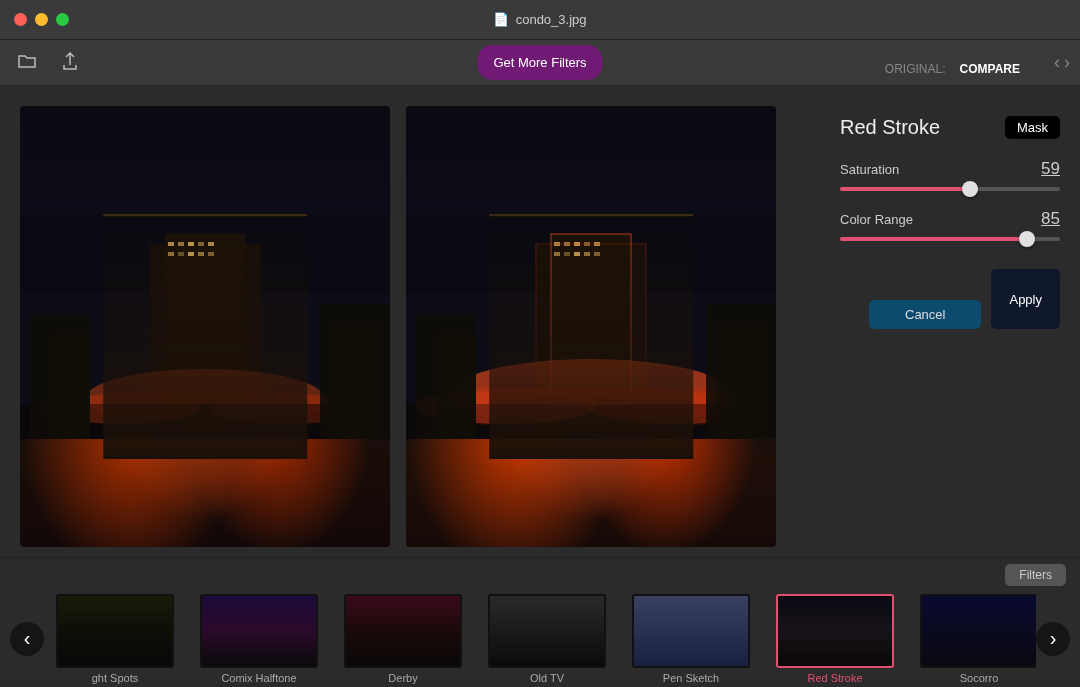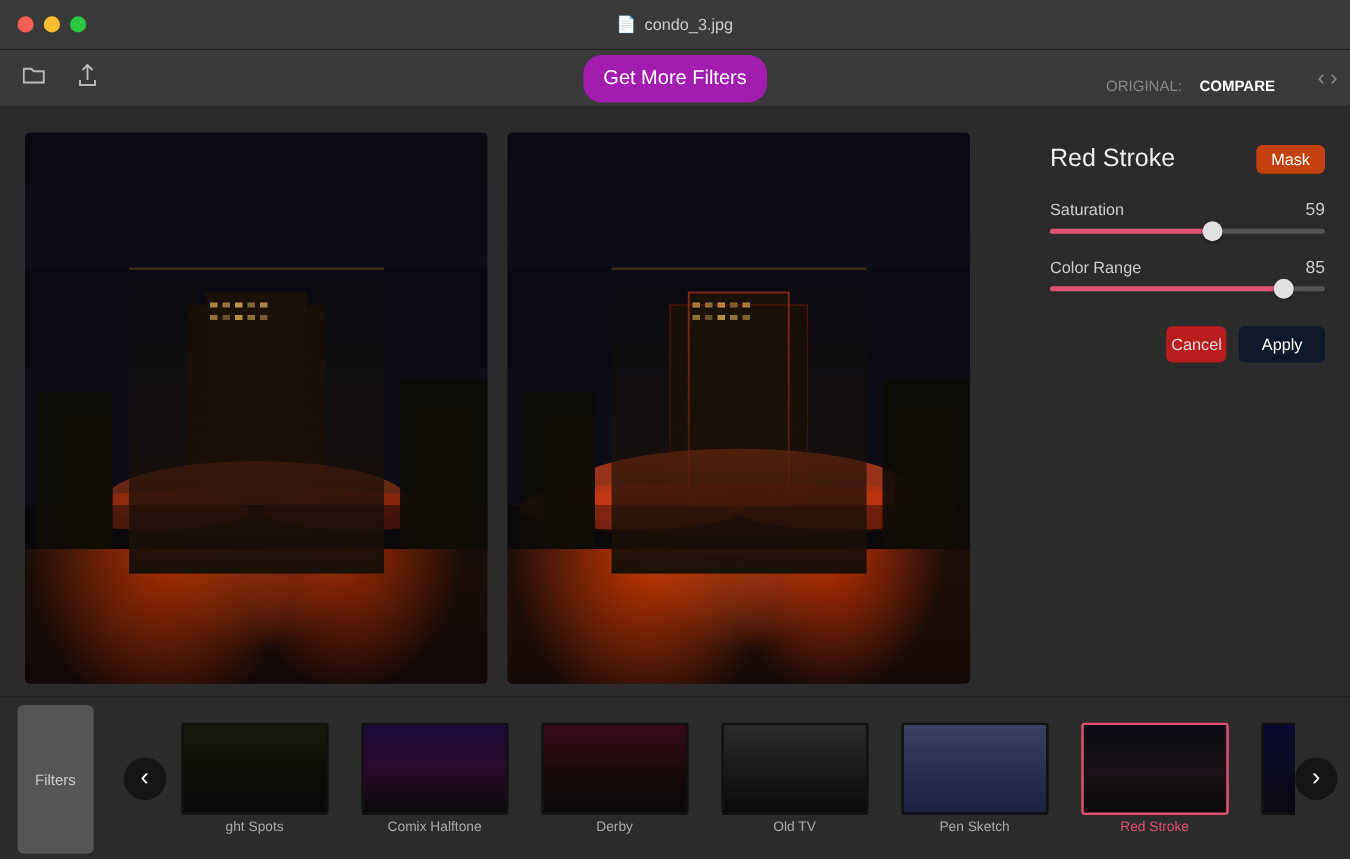--- a/index.html
+++ b/index.html
@@ -75,26 +75,26 @@
     }
     .toolbar-center {
       position: absolute;
       left: 50%;
       transform: translateX(-50%);
       display: flex;
       align-items: center;
       gap: 0;
     }
     .get-more-btn {
-      background: #a21caf;
+      background: #701a75;
       color: #fff;
       border: none;
       border-radius: 15px;
       padding: 10px 16px;
-      font-size: 16px;
+      font-size: 13px;
       cursor: pointer;
       font-weight: 500;
     }
     .toolbar-view {
       position: absolute;
       right: 60px;
       display: flex;
       align-items: center;
       gap: 14px;
     }
@@ -192,21 +192,21 @@
       justify-content: space-between;
       align-items: center;
       margin-bottom: 20px;
     }
     .filter-name {
       font-size: 20px;
       color: #eee;
       font-weight: 400;
     }
     .mask-btn {
-      background: #c2410c;
+      background: #000000;
       color: #fff;
       border: none;
       border-radius: 5px;
       padding: 4px 12px;
       font-size: 13px;
       cursor: pointer;
     }
 
     .slider-group {
       margin-bottom: 18px;
@@ -215,22 +215,23 @@
       display: flex;
       justify-content: space-between;
       align-items: center;
       margin-bottom: 8px;
     }
     .slider-label {
       font-size: 13px;
       color: #ccc;
     }
     .slider-value {
-      font-size: 14px;
+      font-size: 17px;
       color: #ccc;
+      text-decoration: underline;
     }
 
     
     .slider-track {
       width: 100%;
       height: 4px;
       background: #555;
       border-radius: 2px;
       position: relative;
     }
@@ -253,45 +254,46 @@
       box-shadow: 0 1px 3px rgba(0,0,0,0.5);
     }
 
     .filter-actions {
       display: flex;
       gap: 10px;
       margin-top: 28px;
       justify-content: flex-end;
     }
     .btn-cancel {
-      background: #b91c1c;
+      background: #0c4a6e;
       color: #ddd;
       border: none;
       border-radius: 5px;
-      padding: 7px 4px;
-      font-size: 13px;
-      cursor: pointer;
+      padding: 7px 36px;
+      font-size: 13px;
+      cursor: pointer;
+      margin-top: 31px;
     }
     .btn-apply {
       background: #0f172a;
       color: #fff;
       border: none;
       border-radius: 5px;
       padding: 7px 18px;
       font-size: 13px;
       cursor: pointer;
     }
 
     
     .filmstrip-area {
       height: 130px;
       background: #2b2b2b;
       border-top: 1px solid #222;
       display: flex;
-      flex-direction: row;
+      flex-direction: column;
     }
     .filmstrip-toolbar {
       display: flex;
       justify-content: flex-end;
       padding: 6px 14px 4px;
     }
     .filters-btn {
       background: #555;
       color: #ccc;
       border: none;

